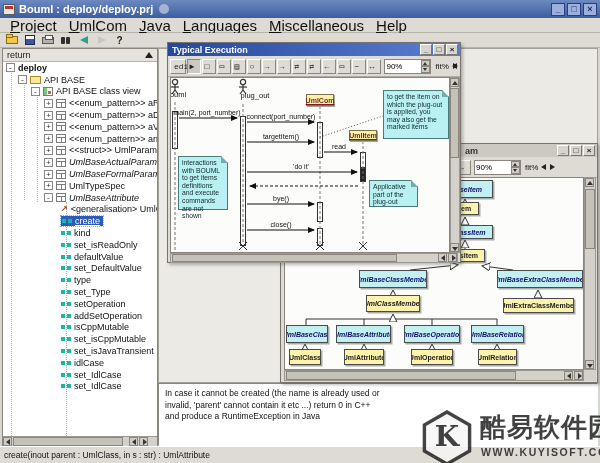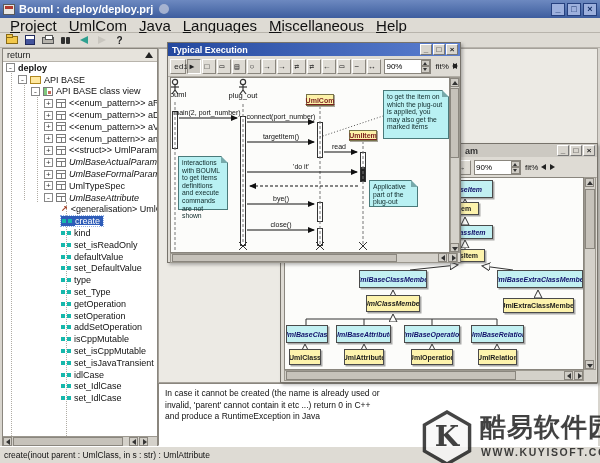--- a/index.html
+++ b/index.html
@@ -259,24 +259,20 @@
         <span class="ti op"></span>
         <span class="tl">set_DefaultValue</span>
       </div>
     <div class="trow lv4">
         <span class="ti op"></span>
         <span class="tl">type</span>
       </div>
     <div class="trow lv4">
         <span class="ti op"></span>
         <span class="tl">set_Type</span>
-      </div>
-    <div class="trow lv4">
-        <span class="ti op"></span>
-        <span class="tl">getOperation</span>
       </div>
     <div class="trow lv4">
         <span class="ti op"></span>
         <span class="tl">setOperation</span>
       </div>
     <div class="trow lv4">
         <span class="ti op"></span>
         <span class="tl">addSetOperation</span>
       </div>
     <div class="trow lv4">
@@ -468,21 +464,21 @@
       </g>
       <g stroke="#333" stroke-width="1">
         <path d="M68,164 L76,172 M76,164 L68,172"></path>
         <path d="M145,164 L153,172 M153,164 L145,172"></path>
         <path d="M188,164 L196,172 M196,164 L188,172"></path>
       </g>
       <line x1="146" y1="60" x2="212" y2="38" stroke="#555" stroke-width="1" stroke-dasharray="1,2"></line>
     </svg>
 
     <div class="lifelabel" style="left:-8px; top:12px; width:26px;">bouml</div>
-    <div class="lifelabel" style="left:52px; top:13px; width:40px;">plug_out</div>
+    <div class="lifelabel" style="left:64px; top:13px; width:40px;">plug_out</div>
     <div class="obox" style="left:135px; top:16px; width:28px; height:12px;">UmlCom</div>
     <div class="obox" style="left:178px; top:52px; width:28px; height:11px;">UmlItem</div>
 
     <div class="msg" style="left:2px;   top:31px;  width:68px;">main(2, port_number)</div>
     <div class="msg" style="left:74px;  top:35px;  width:72px;">connect(port_number)</div>
     <div class="msg" style="left:80px;  top:55px;  width:60px;">targetItem()</div>
     <div class="msg" style="left:150px; top:65px;  width:36px;">read</div>
     <div class="msg" style="left:110px; top:85px;  width:40px;">'do it'</div>
     <div class="msg" style="left:90px;  top:117px; width:40px;">bye()</div>
     <div class="msg" style="left:88px;  top:143px; width:44px;">close()</div>

